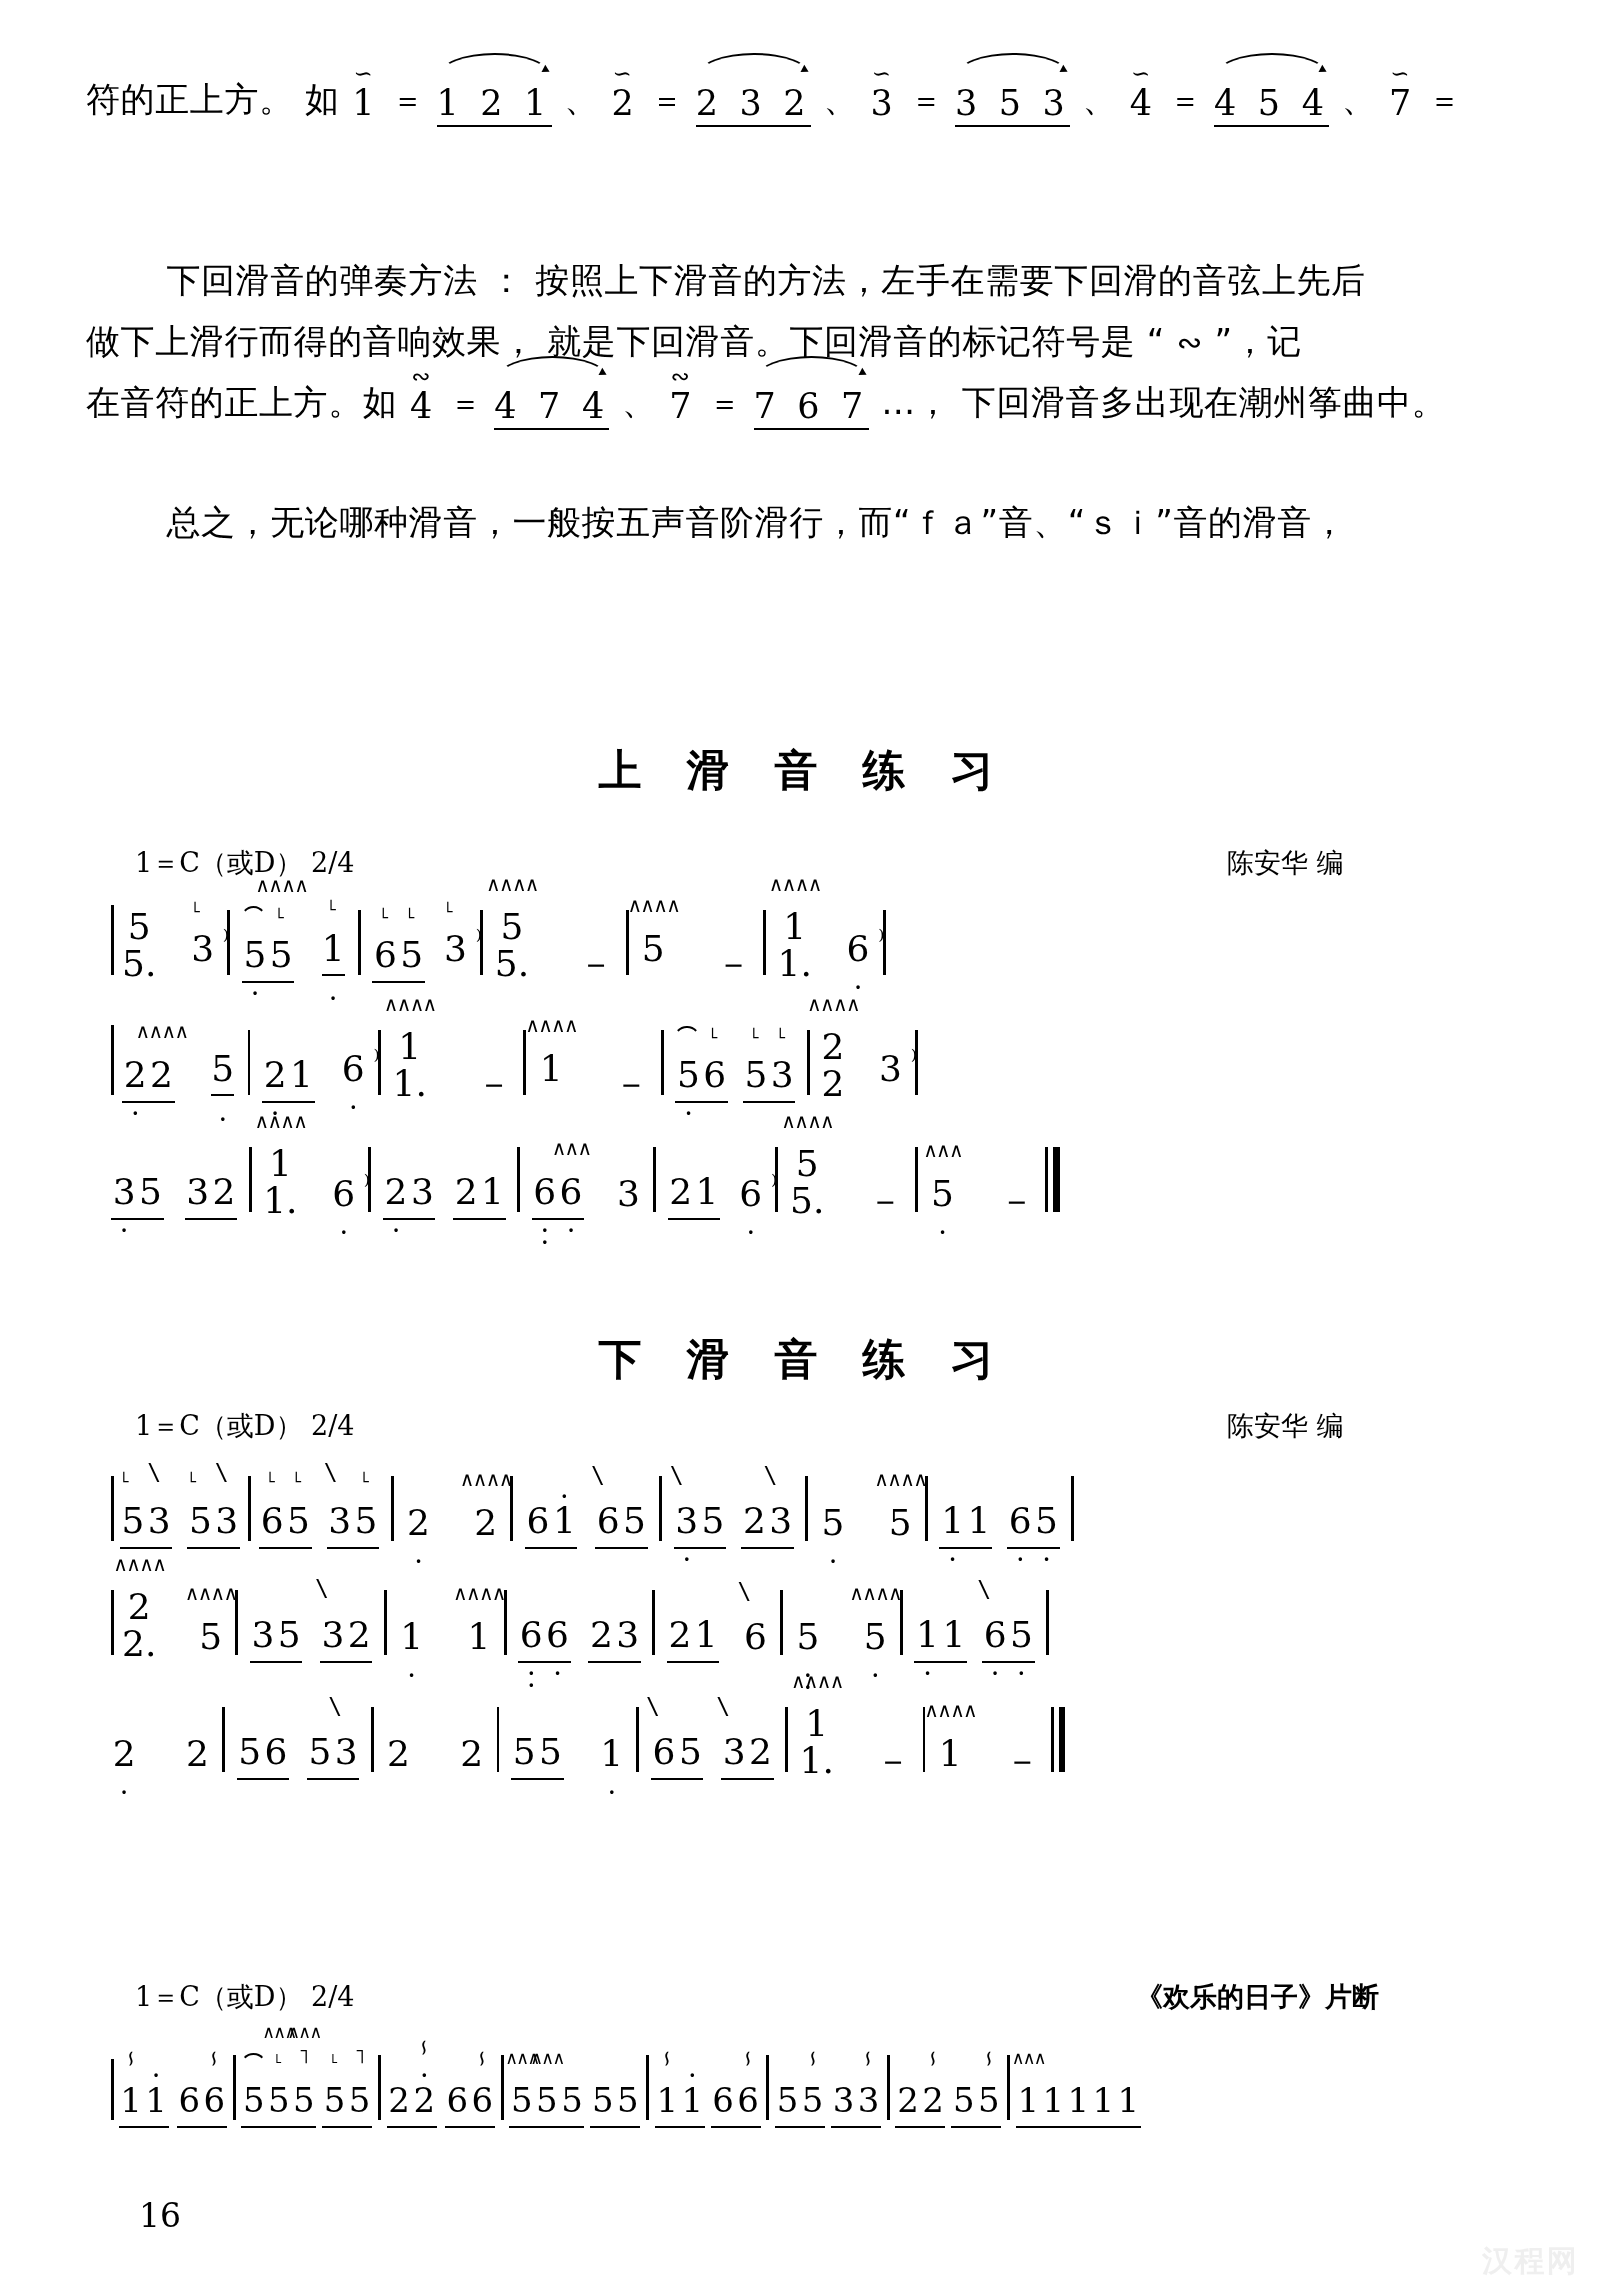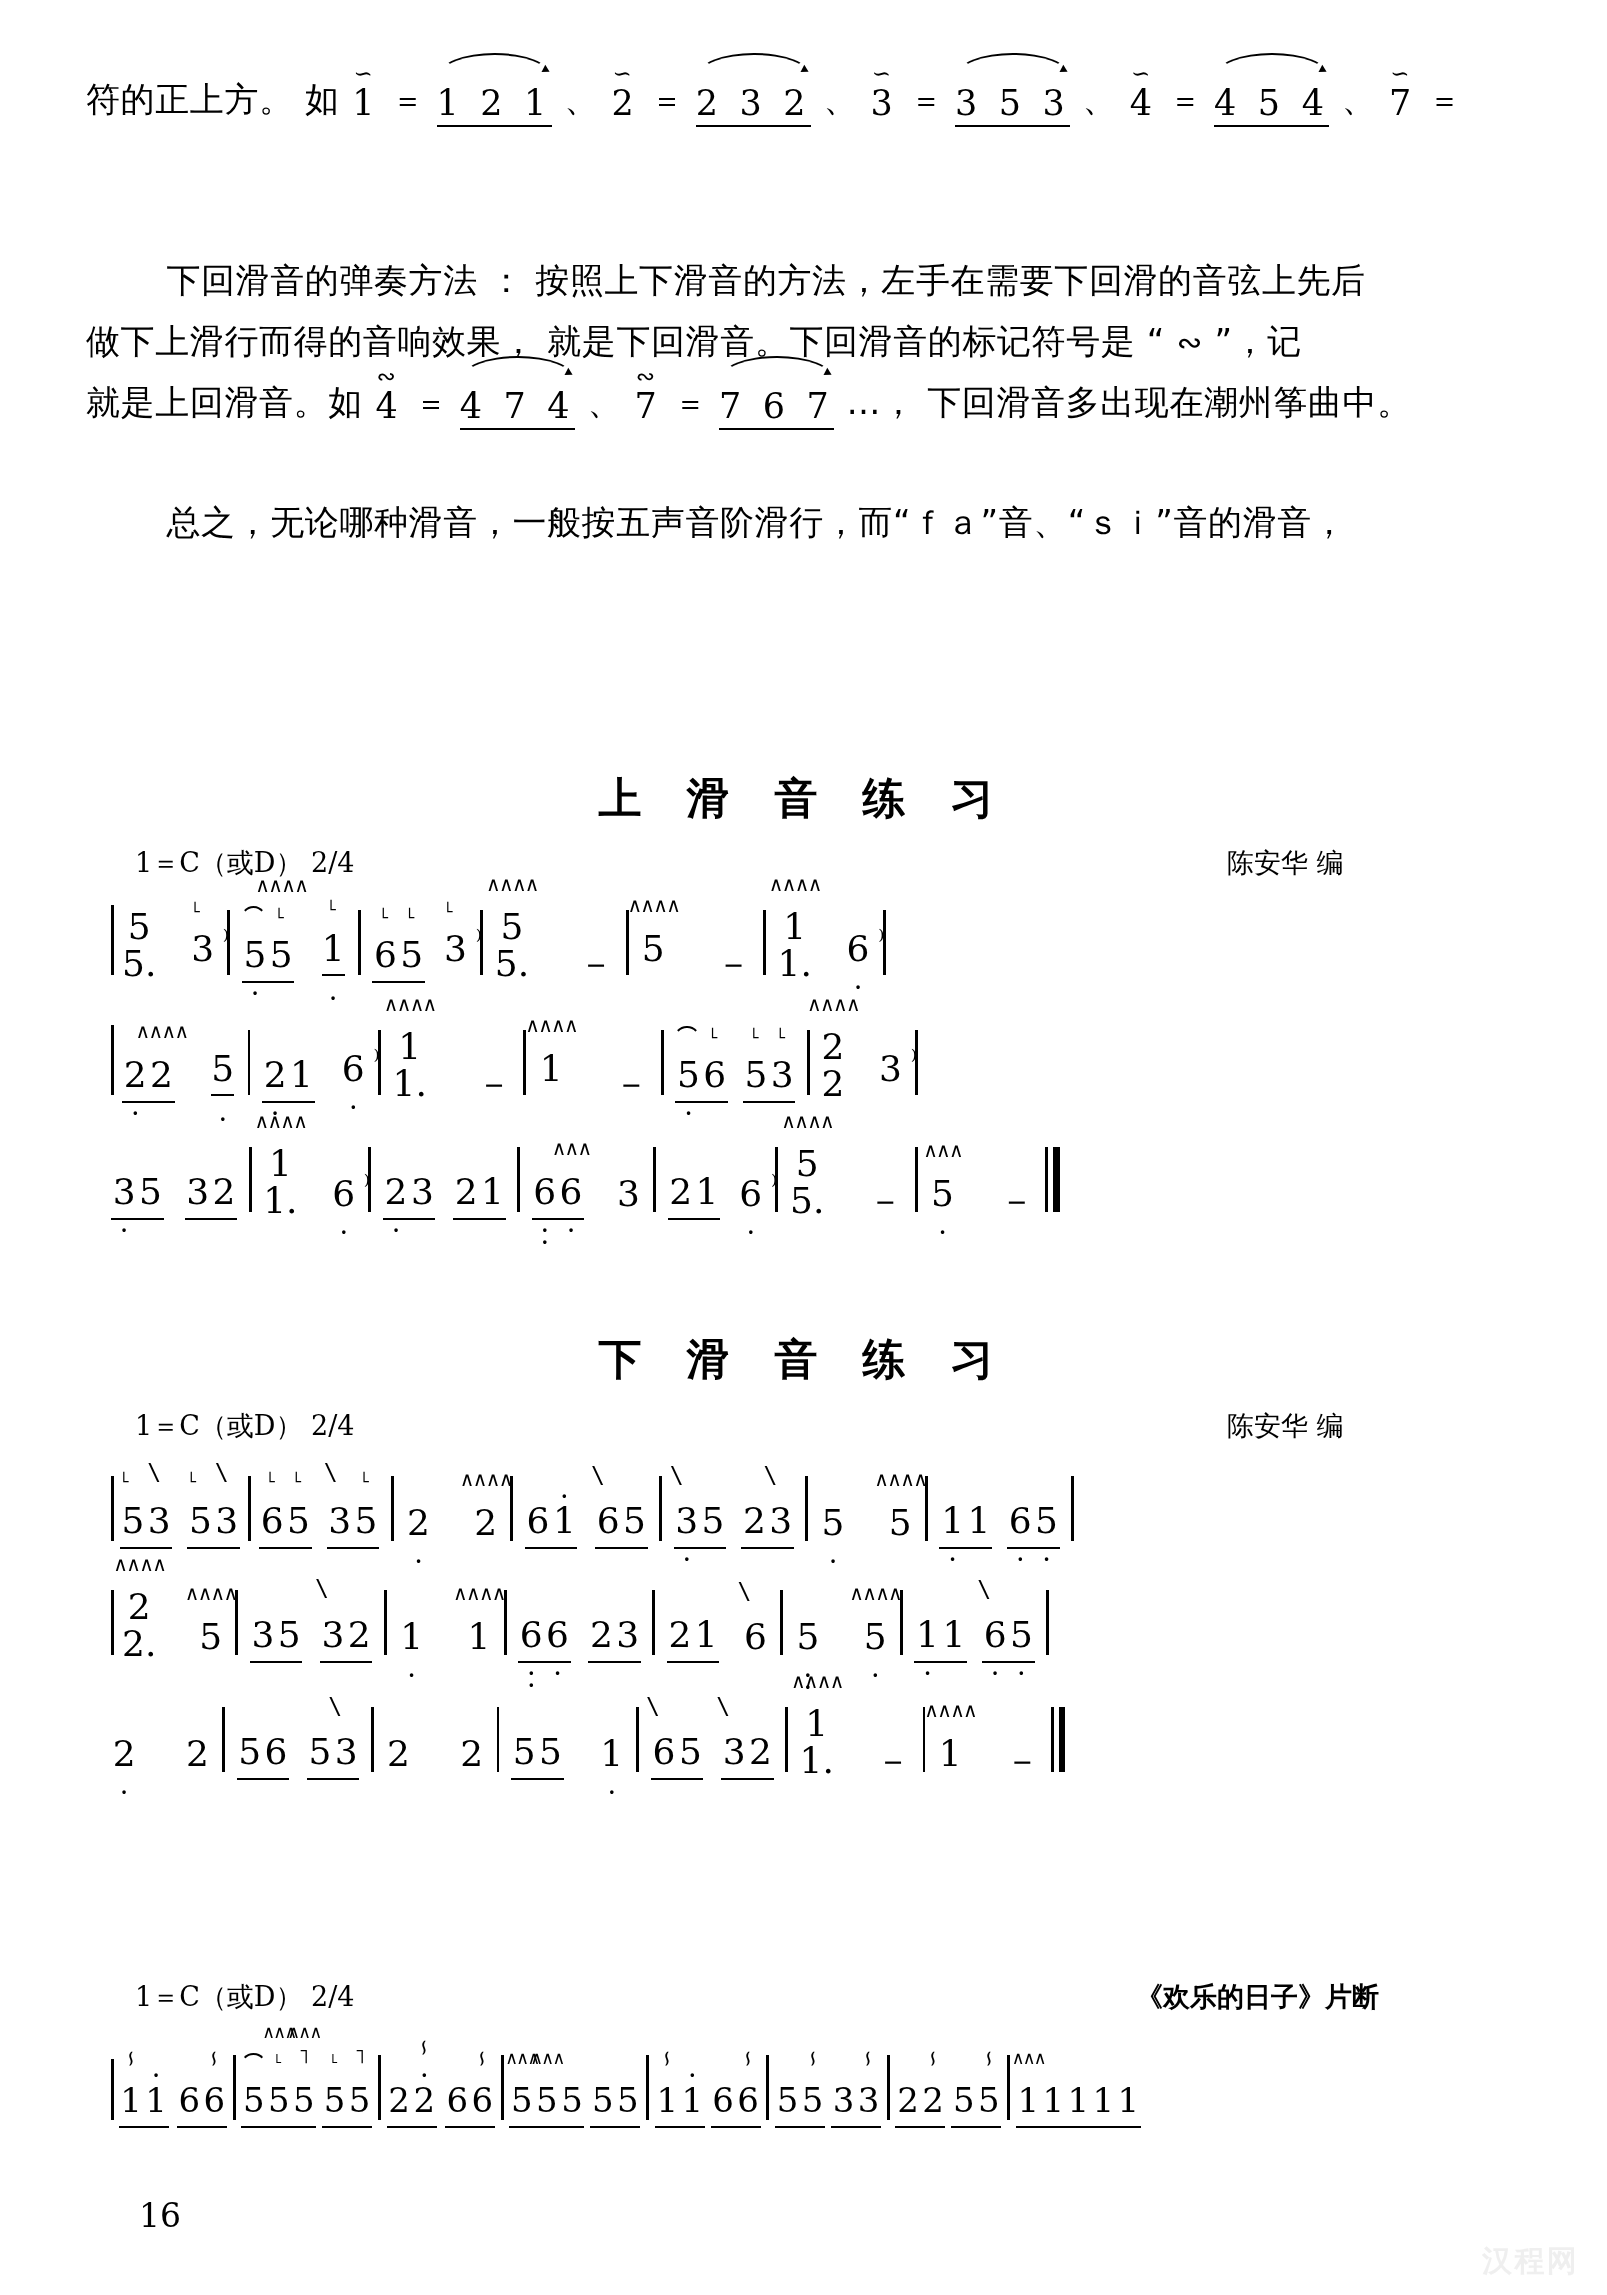--- a/index.html
+++ b/index.html
@@ -166,21 +166,21 @@
     </span>
 
     <span class="pline">
       <span>做下上滑行而得的音响效果， 就是下回滑音。下回滑音的标记符号是</span>
       <span> “ </span>
       <span class="sym">∾</span>
       <span>”，记</span>
     </span>
 
     <span class="pline">
-      <span>就是上回滑音。如</span>
+      <span>在音符的正上方。如</span>
 
       <span class="ex">
         <span class="mk" style="top:-30px;left:1.2px;">∾</span>
         <span class="nums">4</span>
       </span>
       <span class="sym">＝</span>
       <span class="ex beam">
         <span class="slur"></span>
         <span class="nums">4 7 4</span>
       </span>
@@ -200,21 +200,21 @@
     </span>
   </div>
 
   <div class="prose" style="top:492px;">
     <span class="pline">
       <span class="indent"></span>
       <span>总之，无论哪种滑音，一般按五声音阶滑行，而“ｆａ”音、“ｓｉ”音的滑音，</span>
     </span>
   </div>
 
-  <div class="score-title" style="top:770px;">上 滑 音 练 习</div>
+  <div class="score-title" style="top:742px;">上 滑 音 练 习</div>
   <div class="meta-left" style="left:135px;top:845px;">1＝C（或D）  2/4</div>
   <div class="meta-right" style="left:1227px;top:845px;">陈安华  编</div>
 
   <div class="staff" style="left:111px;top:905px;">
     <span class="bar" style="height:70px;margin-left:0;margin-right:8.2px;"></span>
     <span class="stack">
       <span class="top">5</span>
       <span class="bot">5<span class="dotlo d1">.</span></span>
     </span>
     <span class="sp" style="width:33px;"></span>

